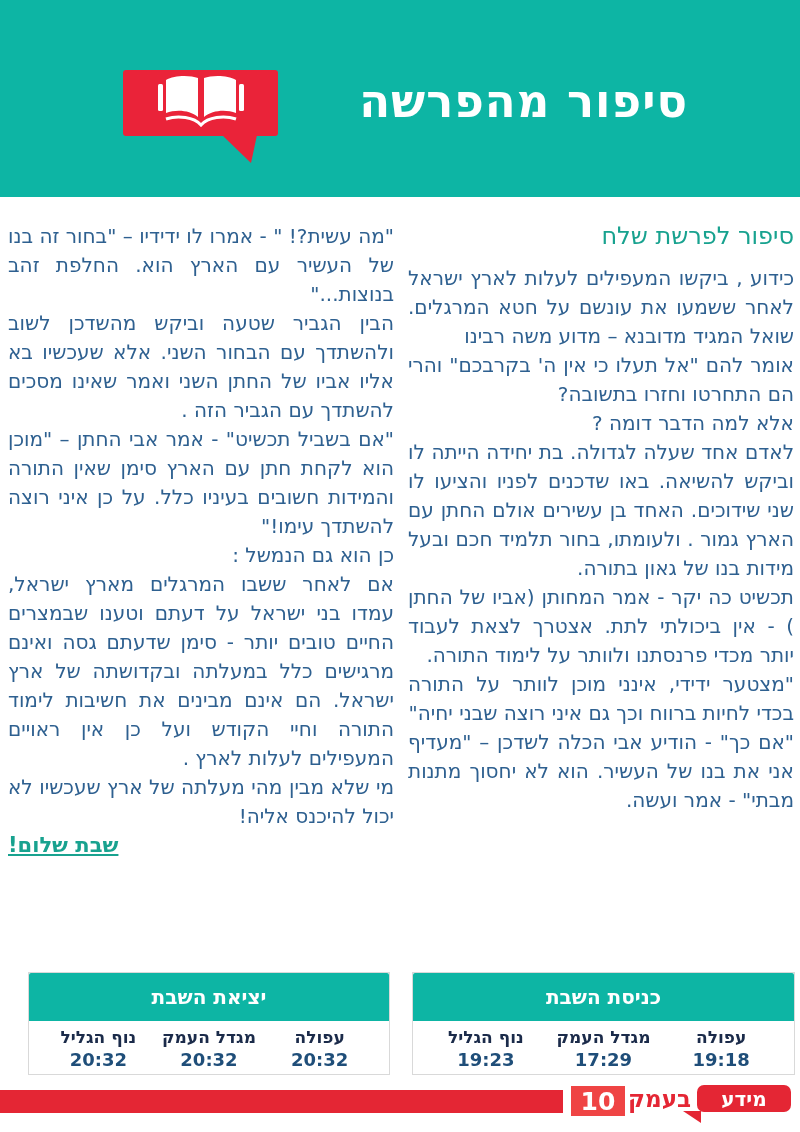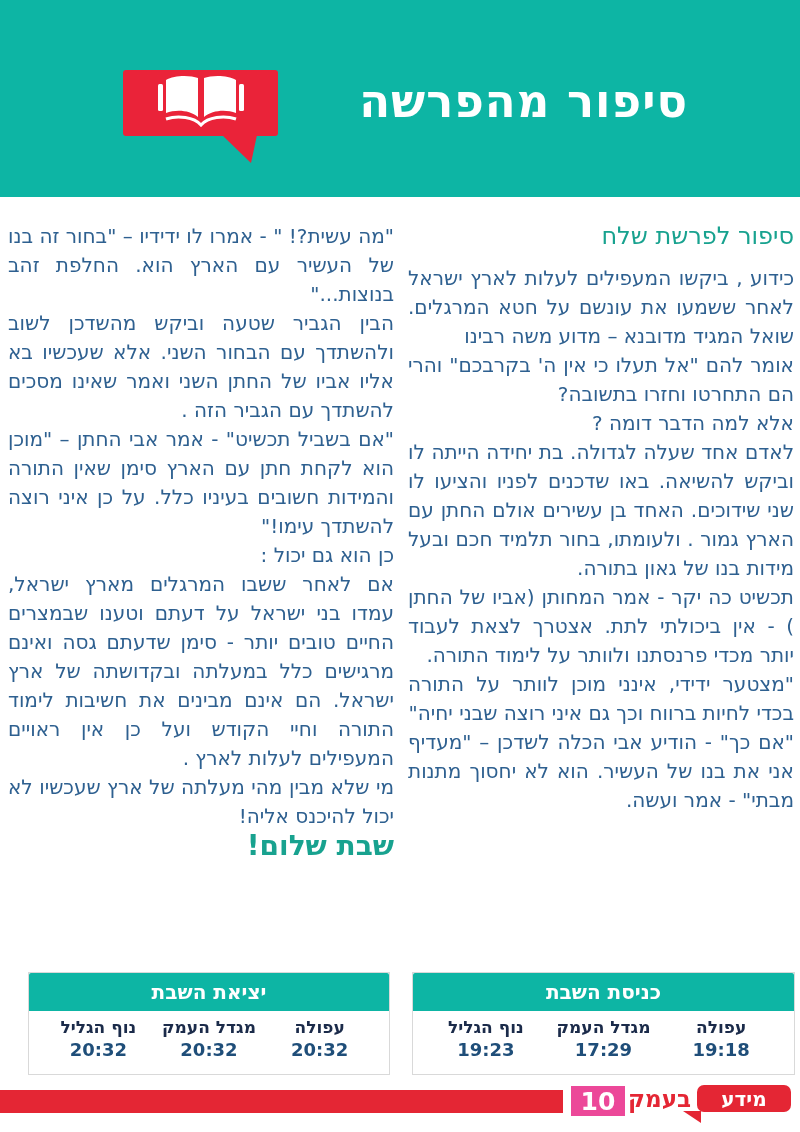--- a/index.html
+++ b/index.html
@@ -18,37 +18,37 @@
   .bubble-tail{position:absolute;left:222px;top:135px;}
   
   .columns{
     position:absolute;top:222px;left:8px;width:786px;height:748px;
     display:flex;flex-direction:row;direction:rtl;gap:14px;overflow:hidden;
   }
   .col{width:386px;direction:rtl;text-align:justify;color:#2e6090;
     font-size:20px;line-height:29px;overflow:hidden;}
   .col p{margin:0;}
   .story-heading{margin:0 0 14px 0;color:#18a28f;font-size:24px;line-height:28px;font-weight:normal;text-align:right;}
-  .signoff{margin:6px 190px 0 0;color:#18a28f;font-size:28px;font-weight:bold;text-align:right;}
+  .signoff{margin:6px 190px 0 0;color:#18a28f;font-size:21px;font-weight:bold;text-align:left;text-decoration:underline;}
   
   .shabbat-table{position:absolute;top:972px;border:1px solid #d9d9d9;background:#ffffff;direction:rtl;}
   .table-entry{left:412px;width:381px;height:101px;}
   .table-exit{left:28px;width:360px;height:101px;}
   .shabbat-table .t-head{
-    height:38px;background:#0db5a4;color:#ffffff;font-size:20px;font-weight:bold;
+    height:48px;background:#0db5a4;color:#ffffff;font-size:20px;font-weight:bold;
     display:flex;align-items:center;justify-content:center;border-radius:2px 2px 0 0;
   }
   .shabbat-table .t-body{height:62px;display:flex;direction:rtl;padding:4px 14px 0 14px;box-sizing:border-box;}
   .t-cell{flex:1;text-align:center;}
   .t-city{font-size:17px;font-weight:bold;color:#1b2b4a;line-height:24px;}
   .t-time{font-size:18px;font-weight:bold;color:#1f4e79;line-height:22px;}
   
   .footer-bar{position:absolute;left:0;top:1090px;width:563px;height:23px;background:#e42634;}
   .page-number-box{
-    position:absolute;left:571px;top:1086px;width:54px;height:30px;background:#ec4899;
+    position:absolute;left:571px;top:1086px;width:54px;height:30px;background:#ef4444;
     color:#ffffff;font-size:25px;font-weight:bold;display:flex;align-items:center;justify-content:center;
   }
   .footer-logo{position:absolute;left:635px;top:1085px;width:156px;height:38px;direction:rtl;}
   .logo-word-bubble{
     position:absolute;right:0;top:0;width:94px;height:27px;background:#e42634;border-radius:7px;
     color:#ffffff;font-size:20px;font-weight:bold;display:flex;align-items:center;justify-content:center;
   }
   .logo-word-plain{
     position:absolute;right:100px;top:1px;color:#e42634;font-size:23px;font-weight:bold;line-height:27px;
   }
@@ -83,21 +83,21 @@
       <p>אלא למה הדבר דומה ?</p>
       <p>לאדם אחד שעלה לגדולה. בת יחידה הייתה לו וביקש להשיאה. באו שדכנים לפניו והציעו לו שני שידוכים. האחד בן עשירים אולם החתן עם הארץ גמור . ולעומתו, בחור תלמיד חכם ובעל מידות בנו של גאון בתורה.</p>
       <p>תכשיט כה יקר - אמר המחותן (אביו של החתן ) - אין ביכולתי לתת. אצטרך לצאת לעבוד יותר מכדי פרנסתנו ולוותר על לימוד התורה.</p>
       <p>"מצטער ידידי, אינני מוכן לוותר על התורה בכדי לחיות ברווח וכך גם איני רוצה שבני יחיה"</p>
       <p>"אם כך" - הודיע אבי הכלה לשדכן – "מעדיף אני את בנו של העשיר. הוא לא יחסוך מתנות מבתי" - אמר ועשה.</p>
     </section>
     <section class="col">
       <p>"מה עשית?! " - אמרו לו ידידיו – "בחור זה בנו של העשיר עם הארץ הוא. החלפת זהב בנוצות..."</p>
       <p>הבין הגביר שטעה וביקש מהשדכן לשוב ולהשתדך עם הבחור השני. אלא שעכשיו בא אליו אביו של החתן השני ואמר שאינו מסכים להשתדך עם הגביר הזה .</p>
       <p>"אם בשביל תכשיט" - אמר אבי החתן – "מוכן הוא לקחת חתן עם הארץ סימן שאין התורה והמידות חשובים בעיניו כלל. על כן איני רוצה להשתדך עימו!"</p>
-      <p>כן הוא גם יכול :</p>
+      <p>כן הוא גם הנמשל :</p>
       <p>אם לאחר ששבו המרגלים מארץ ישראל, עמדו בני ישראל על דעתם וטענו שבמצרים החיים טובים יותר - סימן שדעתם גסה ואינם מרגישים כלל במעלתה ובקדושתה של ארץ ישראל. הם אינם מבינים את חשיבות לימוד התורה וחיי הקודש ועל כן אין ראויים המעפילים לעלות לארץ .</p>
       <p>מי שלא מבין מהי מעלתה של ארץ שעכשיו לא יכול להיכנס אליה!</p>
       <p class="signoff">שבת שלום!</p>
     </section>
   </main>
 
   <div class="shabbat-table table-entry">
     <div class="t-head">כניסת השבת</div>
     <div class="t-body">
       <div class="t-cell">

